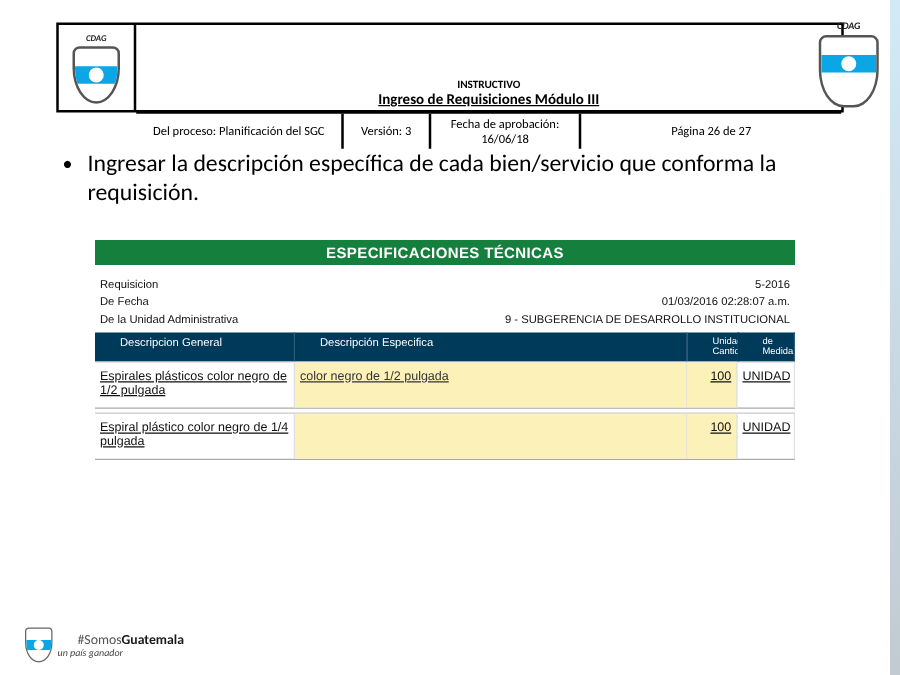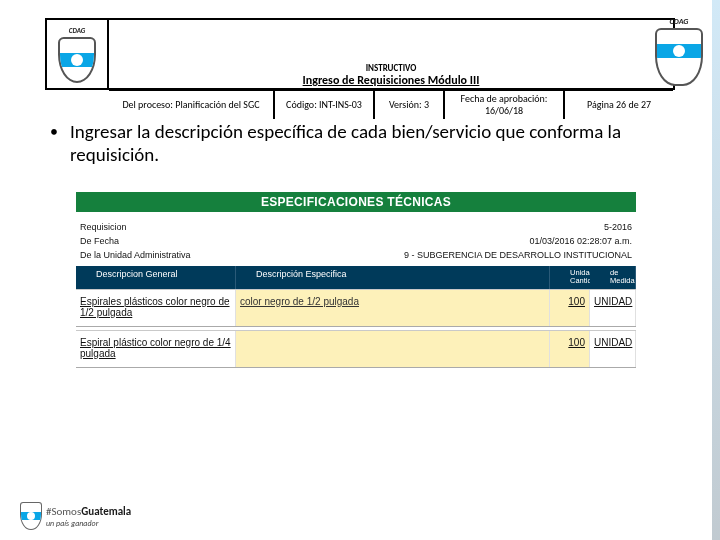--- a/index.html
+++ b/index.html
@@ -41,21 +41,21 @@
   .sr-gen { color: #111; min-height: 36px; }
   .sr-esp { background: #fdf1ba; color: #333; font-size: 8px; }
   .sr-qty { background: #fdf1ba; color: #111; justify-content: flex-end; }
   .sr-um  { color: #111; }
   .spec-sep { height: 4px; background: #fff; border-top: 1px solid #aaa; }
   
   .footer { position: absolute; left: 20px; bottom: 10px; display: flex; align-items: center; gap: 4px; }
   .ft-shield { width: 22px; height: 28px; background: #fff; border: 1.5px solid #666; border-radius: 4px 4px 14px 14px / 4px 4px 20px 20px; position: relative; overflow: hidden; }
   .ft-shield::before { content:""; position:absolute; left:0; right:0; top:9px; height:8px; background:#0aa6e6; }
   .ft-shield::after { content:""; position:absolute; left:50%; top:9px; width:8px; height:8px; border-radius:50%; background:#fff; transform:translateX(-50%);}
-  .ft-text .l1 { font-size: 11px; color: #555; }
+  .ft-text .l1 { font-size: 11px; color: #555; margin-left: 16px; }
   .ft-text .l1 b { color: #1a1a1a; font-weight: 700; }
   .ft-text .l2 { font-size: 8px; color: #444; font-style: italic; }
   
   .side-strip { position: absolute; right: 0; top: 0; width: 8px; height: 540px; background: linear-gradient(#4aa8e0,#062c46); opacity:.25; }
 </style>
 </head>
 <body>
 
 <div class="header-wrap">
   <div class="doc-header">
@@ -65,21 +65,20 @@
         <div class="shield"></div>
       </div>
     </div>
     <div class="hdr-main">
       <div class="hdr-top">
         <div class="instructivo">INSTRUCTIVO</div>
         <div class="subtitle">Ingreso de Requisiciones Módulo III</div>
       </div>
       <div class="hdr-bottom">
         <div class="hcell" style="width:166px">Del proceso: Planificación del SGC</div>
-        <div class="hcell" style="width:100px">Código: INT-INS-03</div>
         <div class="hcell" style="width:70px">Versión: 3</div>
         <div class="hcell" style="width:120px">Fecha de aprobación: 16/06/18</div>
         <div class="hcell" style="flex:1">Página 26 de 27</div>
       </div>
     </div>
   </div>
   <div class="badge-float">
     <div class="cdag-label" style="font-size:8px">CDAG</div>
     <div class="shield"></div>
   </div>

